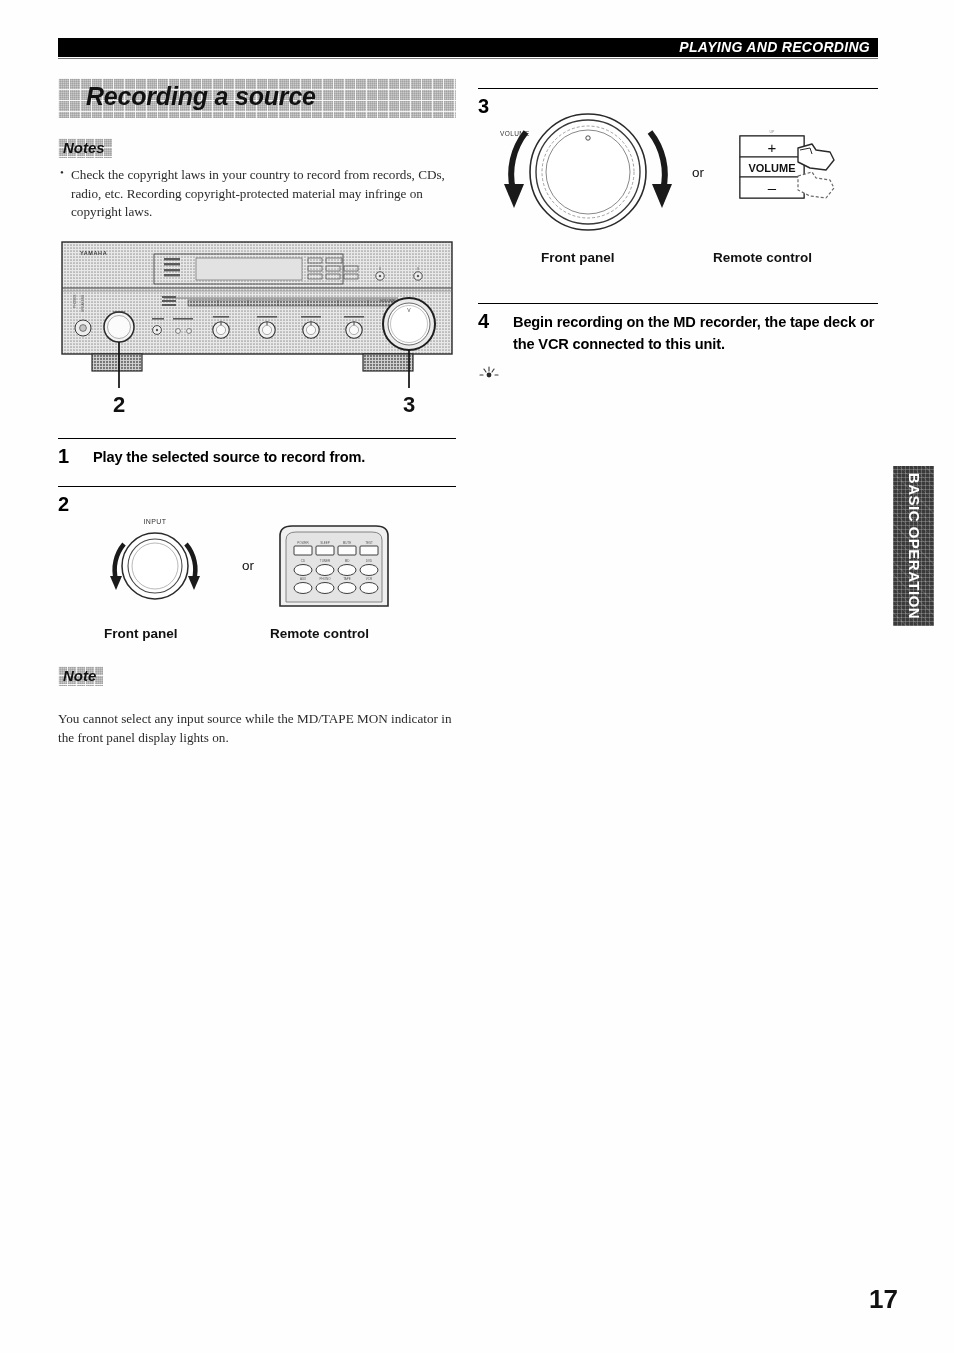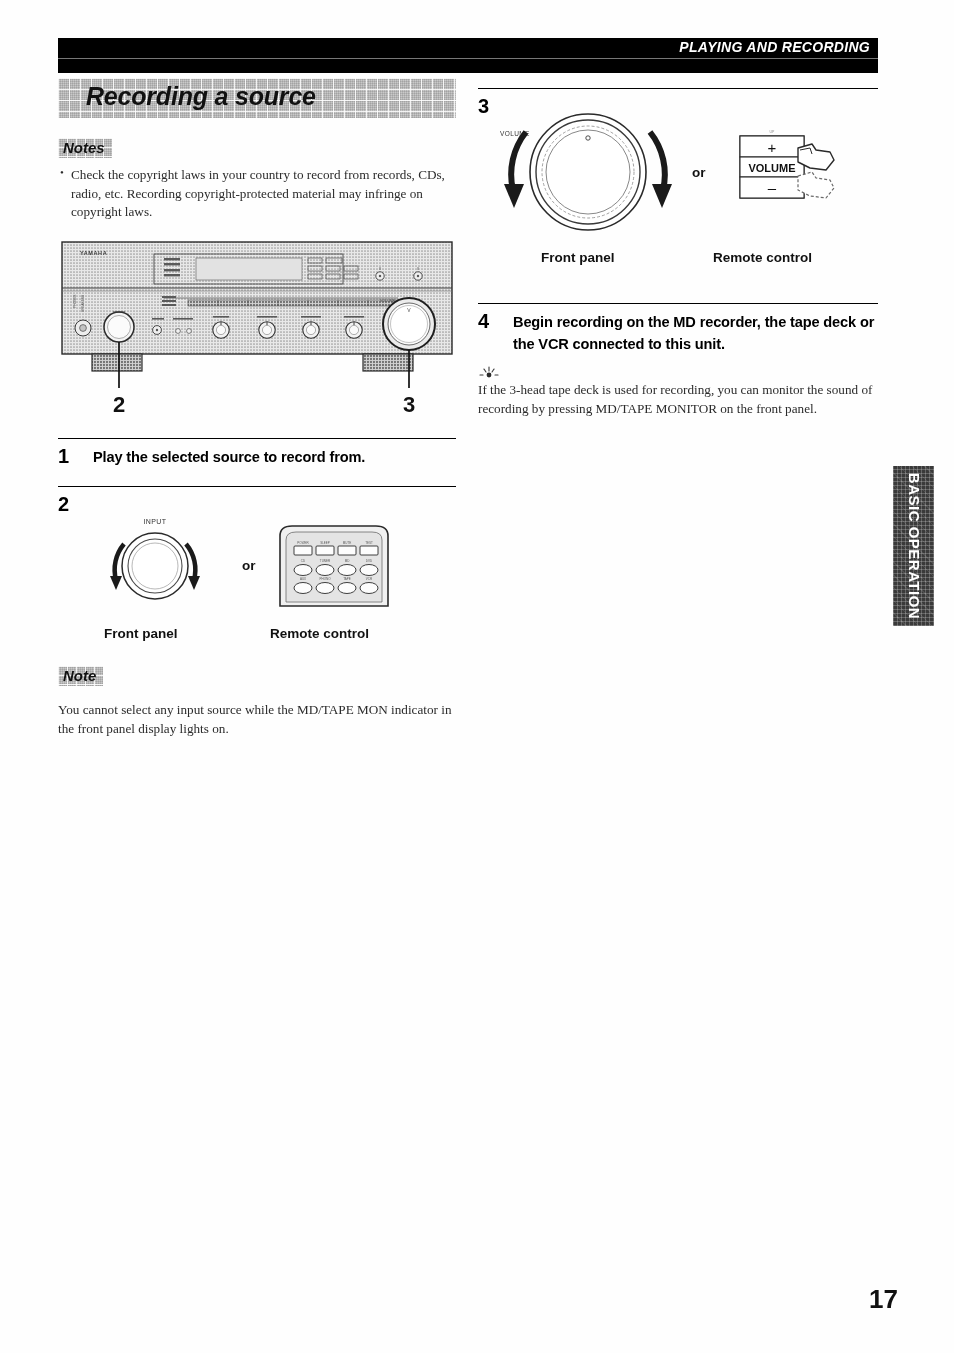--- a/index.html
+++ b/index.html
@@ -20,21 +20,21 @@
     inset: 0;
     background: #fefefe;
   }
 
   
   .header-bar {
     position: absolute;
     left: 58px;
     top: 38px;
     width: 820px;
-    height: 35px;
+    height: 19px;
     background: #000;
   }
   .header-title {
     position: absolute;
     right: 8px;
     top: 1px;
     color: #fff;
     font-family: "Liberation Sans", sans-serif;
     font-style: italic;
     font-weight: bold;
@@ -170,21 +170,21 @@
 
   
   .fig-caption {
     font-family: "Liberation Sans", sans-serif;
     font-weight: bold;
     font-size: 13.5px;
     color: #111;
   }
   .or-label {
     font-family: "Liberation Sans", sans-serif;
-    font-weight: bold;
+    font-weight: normal;
     font-size: 13.5px;
     color: #111;
   }
 
   
   .fig {
     position: relative;
   }
   .fig svg { display: block; }
 
@@ -438,21 +438,21 @@
         </g>
       </svg>
 
       <div class="or-label" style="position:absolute; left:184px; top:50px;">or</div>
       <div class="fig-caption" style="position:absolute; left:46px; top:118px;">Front panel</div>
       <div class="fig-caption" style="position:absolute; left:212px; top:118px;">Remote control</div>
     </div>
 
     <div style="margin-top:38px;">
       <div class="note-chip">Note</div>
-      <div class="serif-body" style="margin-top:15px;">You cannot select any input source while the MD/TAPE MON indicator in the front panel display lights on.</div>
+      <div class="serif-body" style="margin-top:24px;">You cannot select any input source while the MD/TAPE MON indicator in the front panel display lights on.</div>
     </div>
 
   </div>
 
   <div class="col-right">
 
     <div class="step" style="margin-top:10px;">
       <div class="step-num">3</div>
     </div>
 
@@ -508,21 +508,20 @@
           <g stroke="#3a3a3a" stroke-width="1.1" stroke-linecap="round">
             <line x1="11" y1="2" x2="11" y2="6"></line>
             <line x1="6" y1="4" x2="8" y2="7"></line>
             <line x1="16" y1="4" x2="14" y2="7"></line>
             <line x1="2" y1="10" x2="5" y2="10"></line>
             <line x1="20" y1="10" x2="17" y2="10"></line>
           </g>
           <circle cx="11" cy="10" r="2.4" fill="#2a2a2a"></circle>
         </svg>
       </div>
-      <div class="serif-body">If the 3-head tape deck is used for recording, you can monitor the sound of recording by pressing MD/TAPE MONITOR on the front panel.</div>
     </div>
 
   </div>
 
   <div class="side-tab">
     <span>BASIC OPERATION</span>
   </div>
 
   <div class="page-num">17</div>
 

